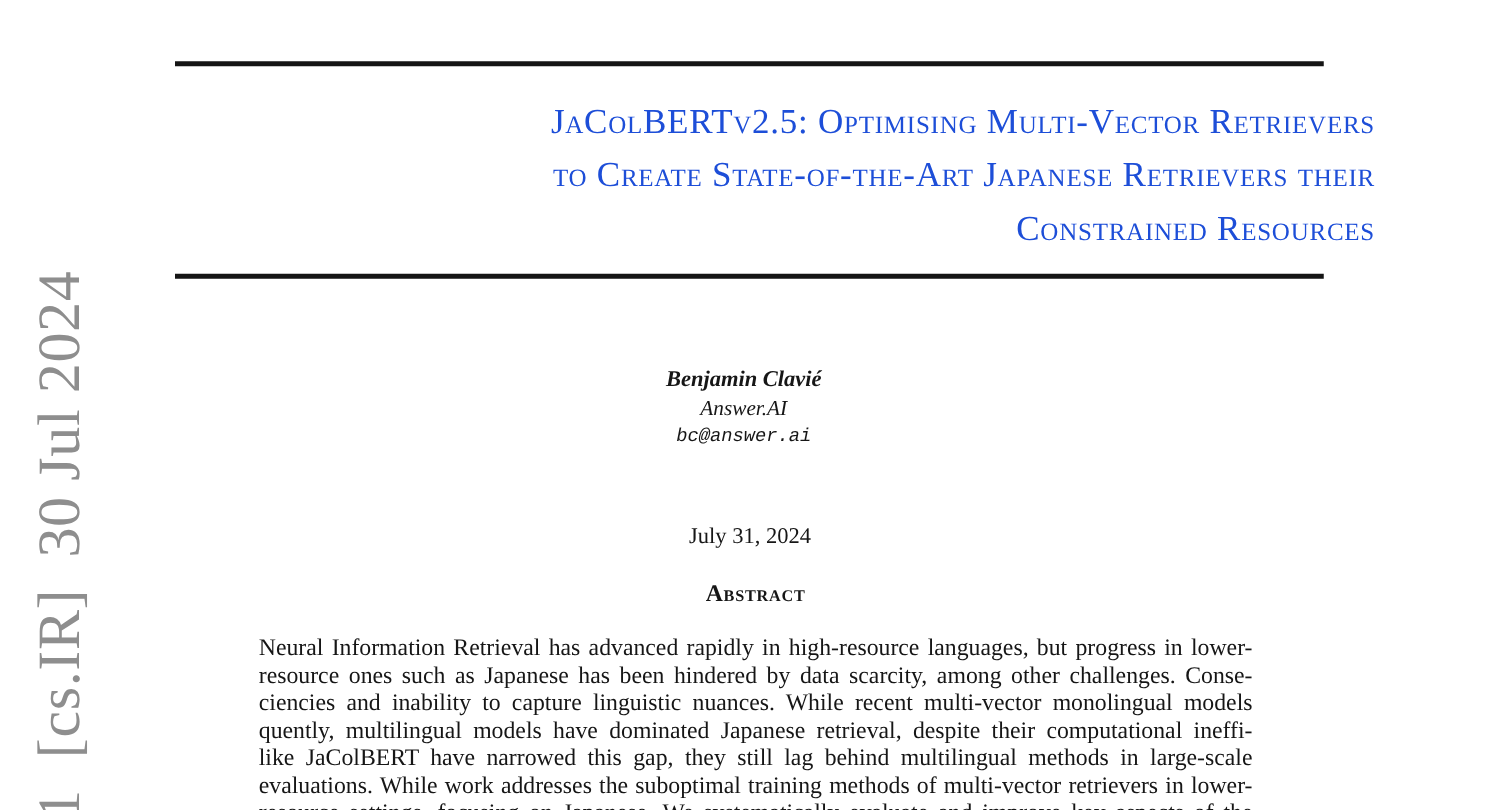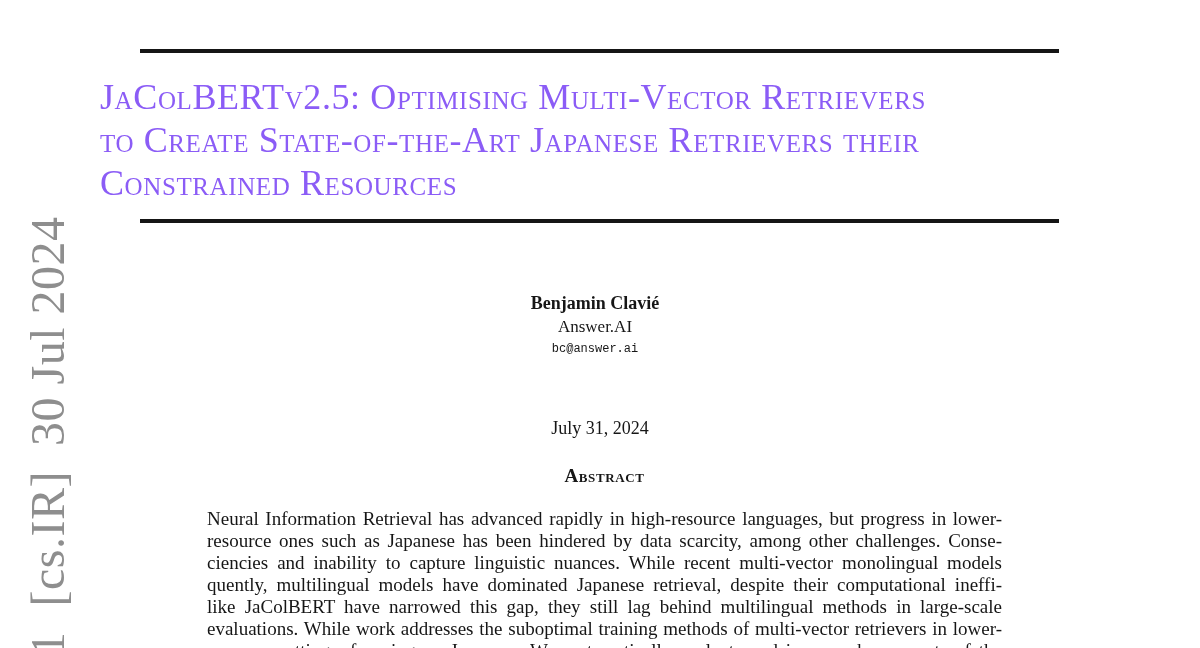--- a/index.html
+++ b/index.html
@@ -30,38 +30,39 @@
     position: absolute;
     left: 140px; width: 919px; height: 4px;
     background: #151515;
   }
   .rule-top { top: 49px; }
   .rule-bottom { top: 219px; }
 
   .title-block {
     position: absolute;
     left: 100px; right: 100px; top: 76px;
-    text-align: left;
+    text-align: right;
     font-variant: small-caps;
-    font-size: 36px;
+    font-size: 28px;
     line-height: 43px;
     letter-spacing: 0.6px;
-    color: #8b5cf6;
+    color: #1d4ed8;
   }
 
   .author-block {
     position: absolute;
     left: 0; right: 10px; top: 292px;
     text-align: center;
+    font-style: italic;
   }
   .author-name { font-weight: bold; font-size: 18px; line-height: 23px; }
   .author-affil { font-size: 17px; line-height: 23px; }
   .author-email {
     font-family: "Liberation Mono", monospace;
-    font-size: 12px; line-height: 23px;
+    font-size: 15px; line-height: 23px;
   }
 
   .date-line {
     position: absolute;
     left: 0; right: 0; top: 418px;
     text-align: center;
     font-size: 18px;
   }
 
   .abstract-heading {

